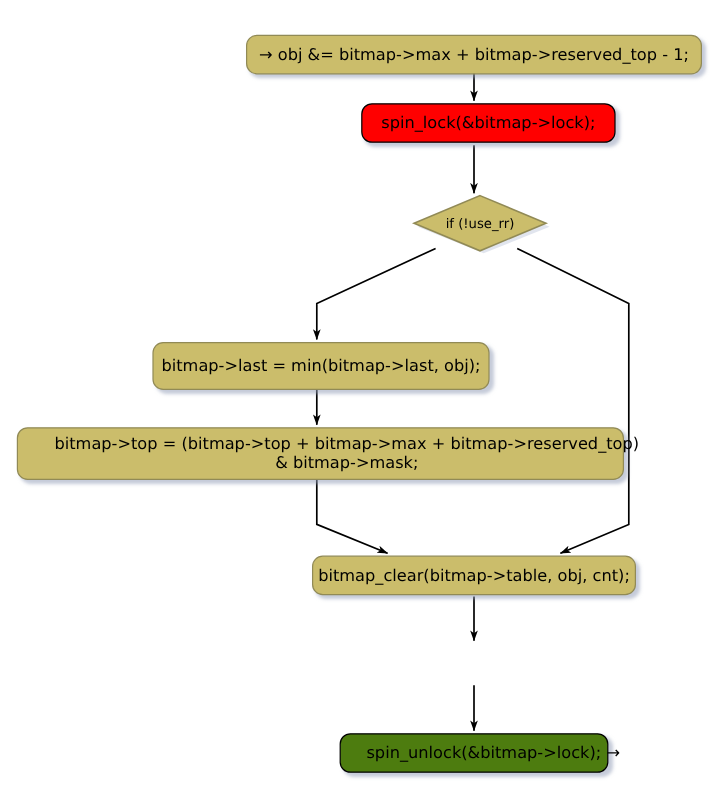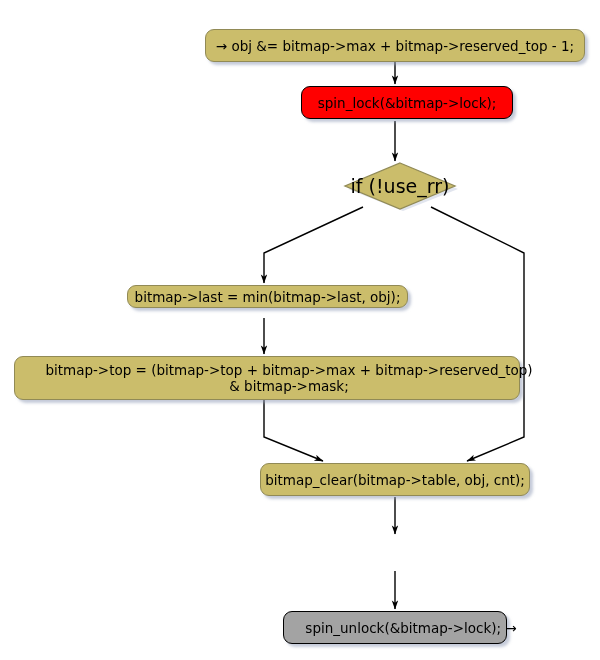--- a/index.html
+++ b/index.html
@@ -39,21 +39,21 @@
     line-height: 16px;
     white-space: pre;
     box-shadow: 3px 3px 3px rgba(150,160,185,0.55);
     z-index: 2;
   }
   .node.red {
     background: #FF0000;
     border-color: #000000;
   }
   .node.green {
-    background: #a3a3a3;
+    background: #4d7c0f;
     border-color: #000000;
     padding-left: 32px;
   }
   .diamond-wrap {
     position: absolute;
     z-index: 2;
   }
   .diamond-wrap svg {
     position: absolute;
     left: 0;
@@ -62,21 +62,21 @@
   }
   .diamond-label {
     position: absolute;
     left: 0;
     top: 0;
     width: 100%;
     height: 100%;
     display: flex;
     align-items: center;
     justify-content: center;
-    font-size: 19px;
+    font-size: 11px;
     color: #000000;
     white-space: pre;
   }
 </style>
 </head>
 <body>
 
 <div id="canvas">
 
   <svg class="edges" viewBox="0 0 600 660" xmlns="http://www.w3.org/2000/svg">
@@ -111,21 +111,21 @@
   <div class="node red" style="left:301px; top:86px; width:212px; height:33px;">spin_lock(&amp;bitmap-&gt;lock);</div>
 
   <div class="diamond-wrap" style="left:345px; top:163px; width:110px; height:46px;">
     <svg width="110" height="46" viewBox="0 0 110 46" xmlns="http://www.w3.org/2000/svg">
       <polygon points="58,4 113,26 58,48 3,26" fill="#C8D0E0" opacity="0.55"></polygon>
       <polygon points="55,0 110,23 55,46 0,23" fill="#CBBD6B" stroke="#918A56" stroke-width="1.3"></polygon>
     </svg>
     <div class="diamond-label">if (!use_rr)</div>
   </div>
 
-  <div class="node" style="left:127px; top:285px; width:281px; height:23px;">bitmap-&gt;last = min(bitmap-&gt;last, obj);</div>
+  <div class="node" style="left:127px; top:285px; width:281px; height:40px;">bitmap-&gt;last = min(bitmap-&gt;last, obj);</div>
 
   <div class="node" style="left:14px; top:356px; width:506px; height:44px; flex-direction:column; justify-content:center;padding-left:44px;">
     <span>bitmap-&gt;top = (bitmap-&gt;top + bitmap-&gt;max + bitmap-&gt;reserved_top)</span>
     <span>&amp; bitmap-&gt;mask;</span>
   </div>
 
   <div class="node" style="left:260px; top:463px; width:270px; height:33px;">bitmap_clear(bitmap-&gt;table, obj, cnt);</div>
 
 
   <div class="node green" style="left:283px; top:611px; width:224px; height:33px;">spin_unlock(&amp;bitmap-&gt;lock); →</div>

